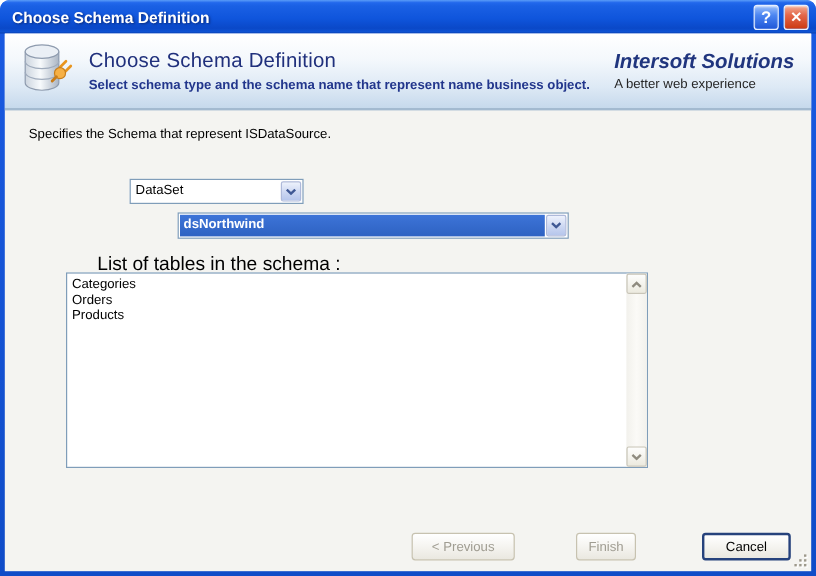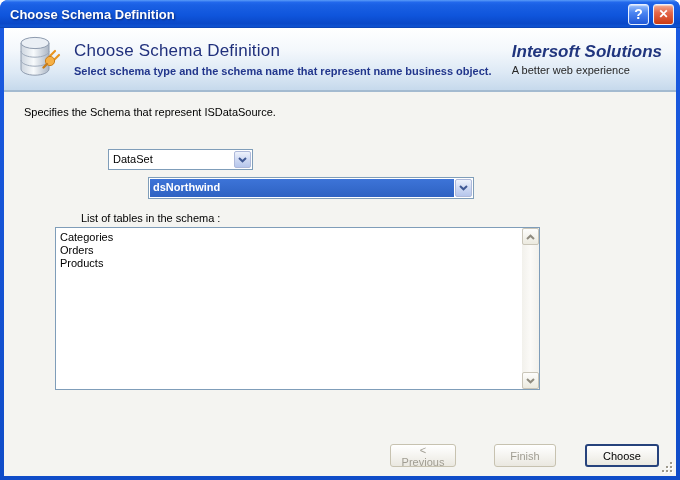--- a/index.html
+++ b/index.html
@@ -58,21 +58,21 @@
   .combo-name .combo-text{
     background:linear-gradient(180deg,#3d74d8,#2e62c2);color:#fff;font-weight:bold;
     margin:1px 0 1px 1px;padding:2px 3px 0 3px;
   }
   .combo-btn{
     width:17px;margin:1px;border-radius:2px;border:1px solid #aeb9da;
     background:linear-gradient(180deg,#eef2fc,#ccd7f2 55%,#b6c6ec);
     display:flex;align-items:center;justify-content:center;flex:none;
   }
   
-  .list-label{position:absolute;left:52px;top:120px;font-size:11px;color:#000;padding-left:25px;}
+  .list-label{position:absolute;left:52px;top:120px;font-size:16px;color:#000;padding-left:25px;}
   .listbox{
     position:absolute;left:51px;top:135px;width:485px;height:163px;
     background:#fff;border:1px solid #7f9db9;
   }
   .list-items{position:absolute;left:2px;top:3px;right:20px;font-size:11px;color:#000;}
   .list-item{line-height:13px;padding:0 2px;}
   .scrollbar{position:absolute;top:0;right:0;bottom:0;width:17px;background:linear-gradient(90deg,#f2f1ec,#fbfaf7 50%,#f2f1ec);}
   .scroll-btn{
     position:absolute;left:0;width:17px;height:17px;border:1px solid #c9c5b8;border-radius:2px;
     background:linear-gradient(180deg,#fdfdfc,#ecead f);
@@ -83,23 +83,23 @@
   .scroll-down{bottom:0;}
   
   .btn{
     position:absolute;top:352px;height:23px;border-radius:3px;
     font-family:inherit;font-size:11px;
     background:linear-gradient(180deg,#ffffff,#f5f4f0 50%,#eae8e0);
     display:flex;align-items:center;justify-content:center;
   }
   .btn.on{border:2px solid #26427c;color:#000;}
   .btn.off{border:1px solid #c7c2b0;color:#a09d92;}
-  .btn-prev{left:339px;width:66px;margin-left:47px;}
+  .btn-prev{left:339px;width:86px;}
   .btn-next{left:421px;width:70px;}
-  .btn-finish{left:490px;width:62px;}
+  .btn-finish{left:476px;width:50px;}
   .btn-cancel{left:581px;width:74px;}
   
   .grip{position:absolute;right:3px;bottom:3px;width:13px;height:13px;}
   .grip i{position:absolute;width:2px;height:2px;background:#9d998c;box-shadow:1px 1px 0 #ffffff;}
   .grip i:nth-child(1){right:1px;bottom:1px;}
   .grip i:nth-child(2){right:1px;bottom:5px;}
   .grip i:nth-child(3){right:1px;bottom:9px;}
   .grip i:nth-child(4){right:5px;bottom:1px;}
   .grip i:nth-child(5){right:5px;bottom:5px;}
   .grip i:nth-child(6){right:9px;bottom:1px;}
@@ -191,21 +191,21 @@
           <div class="scroll-btn scroll-down">
             <svg width="9" height="6" viewBox="0 0 9 6">
                 <path d="M1 1 L4.5 4.3 L8 1" stroke="#8f8b7f" stroke-width="2" fill="none"></path>
               </svg>
           </div>
         </div>
       </div>
 
       <button class="btn off btn-prev">&lt; Previous</button>
       <button class="btn off btn-finish">Finish</button>
-      <button class="btn on btn-cancel">Choose</button>
+      <button class="btn on btn-cancel">Cancel</button>
 
       <div class="grip">
           <i></i>
           <i></i>
           <i></i>
           <i></i>
           <i></i>
           <i></i>
         </div>
     </div>

